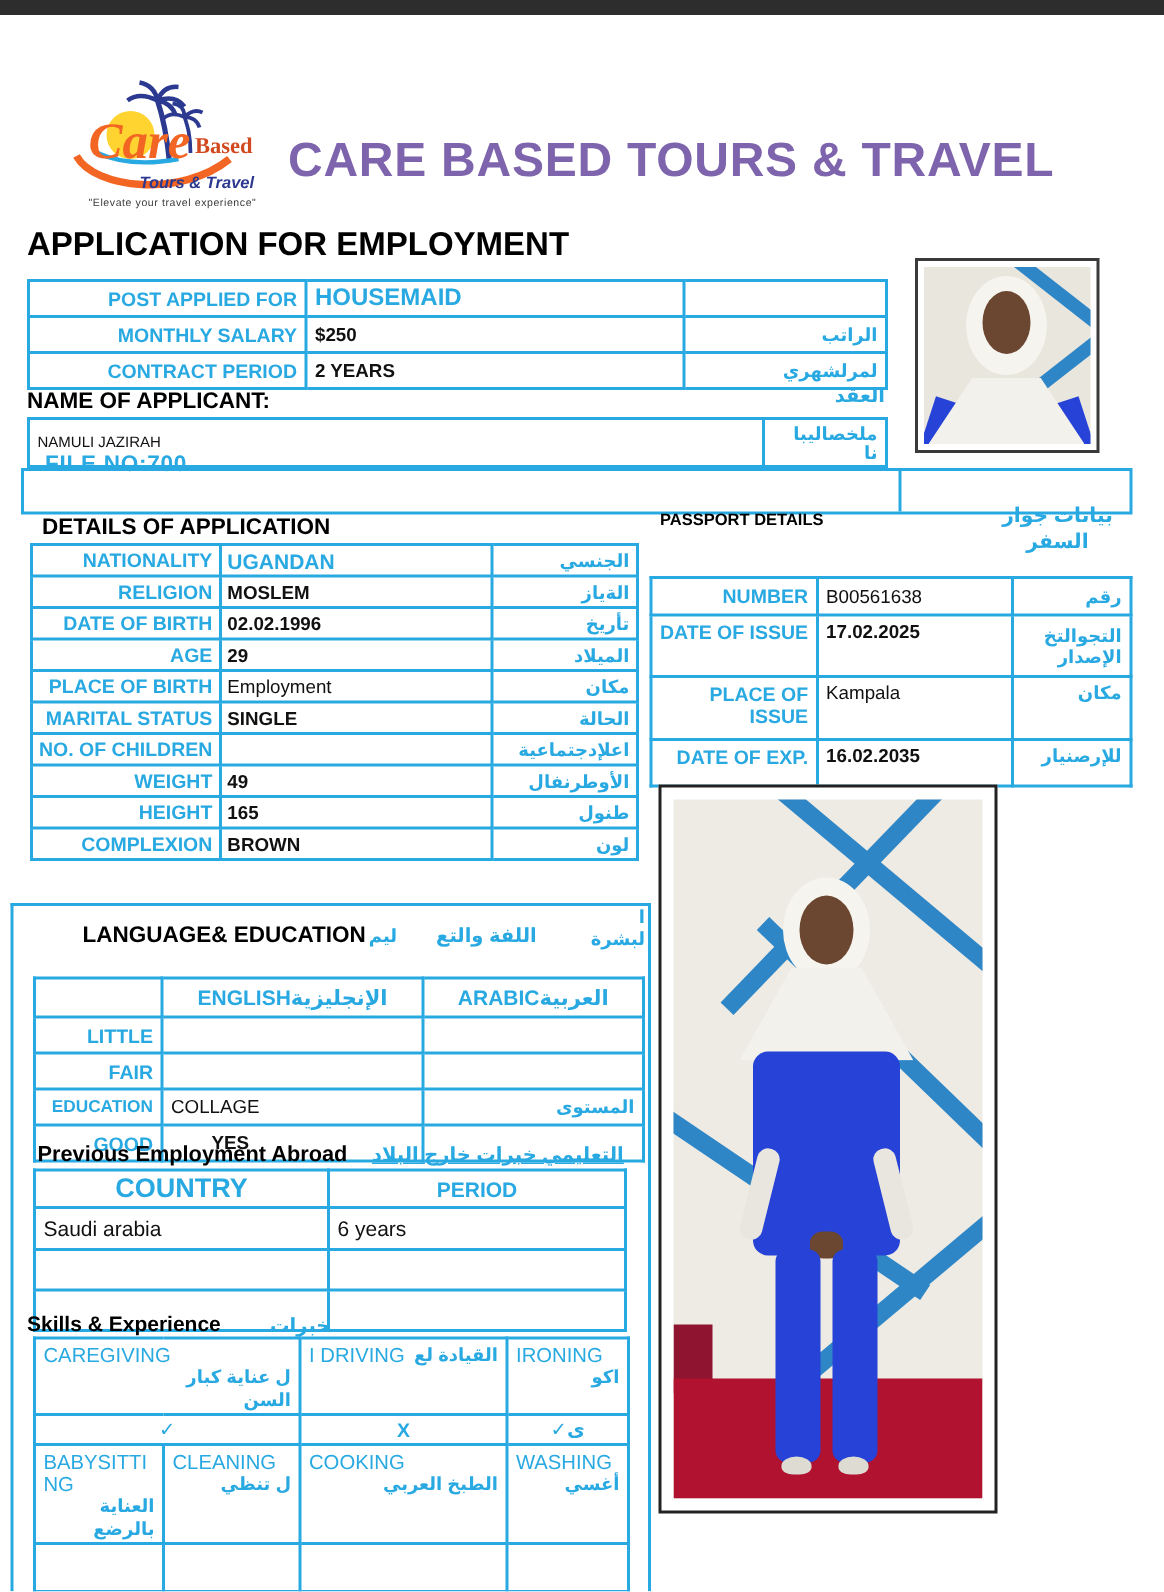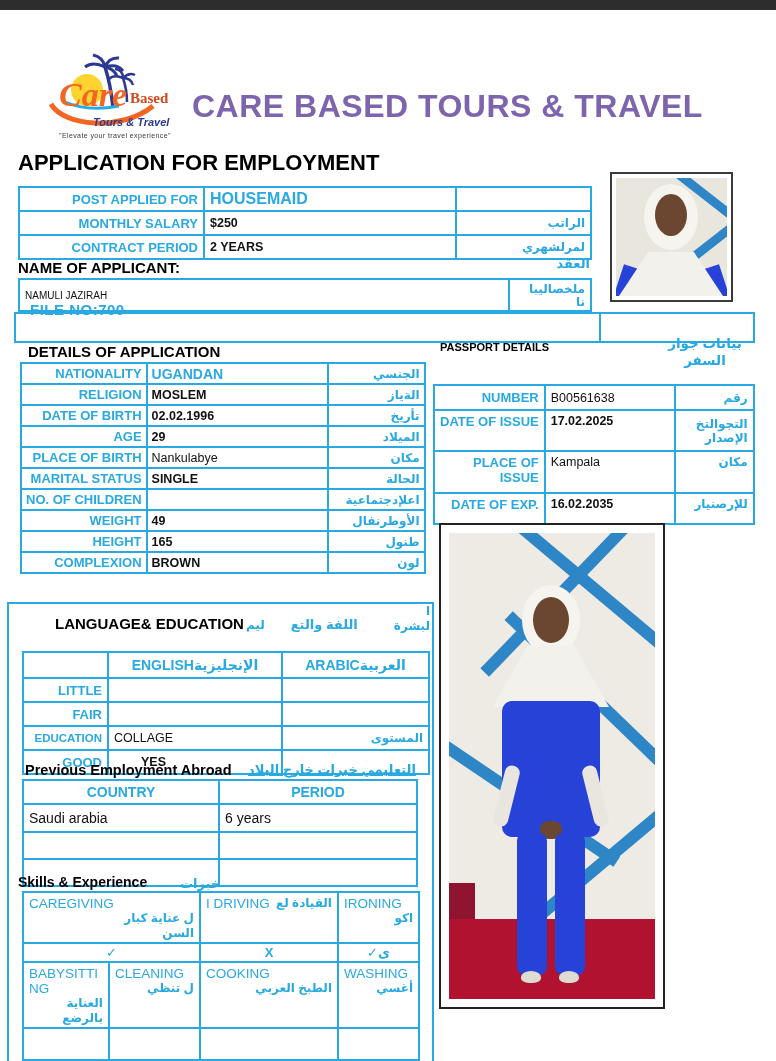--- a/index.html
+++ b/index.html
@@ -185,21 +185,21 @@
       <td class="val">02.02.1996</td>
       <td class="arc" dir="rtl">تأريخ</td>
     </tr>
     <tr>
       <td class="lbl">AGE</td>
       <td class="val">29</td>
       <td class="arc" dir="rtl">الميلاد</td>
     </tr>
     <tr>
       <td class="lbl">PLACE OF BIRTH</td>
-      <td class="val" style="font-weight:normal">Nankulabye</td>
+      <td class="val" style="font-weight:normal">Employment</td>
       <td class="arc" dir="rtl">مكان</td>
     </tr>
     <tr>
       <td class="lbl">MARITAL STATUS</td>
       <td class="val">SINGLE</td>
       <td class="arc" dir="rtl">الحالة</td>
     </tr>
     <tr>
       <td class="lbl">NO. OF CHILDREN</td>
       <td class="val"></td>
@@ -327,21 +327,21 @@
   <div id="emp-title" class="abs">Previous Employment Abroad</div>
   <div id="emp-ar" class="abs arc" dir="rtl">التعليمي خبرات خارج البلاد</div>
 
   <table id="emp-table" class="abs">
     <colgroup>
         <col style="width:196px">
         <col style="width:198px">
       </colgroup>
     <tbody>
         <tr style="height:24px">
-      <td class="lbl ctr" style="font-size:14px">COUNTRY</td>
+      <td class="lbl ctr" style="font-size:18px">COUNTRY</td>
       <td class="lbl ctr" style="font-size:14px">PERIOD</td>
     </tr>
     <tr style="height:28px">
       <td style="font-size:14px">Saudi arabia</td>
       <td style="font-size:14px">6 years</td>
     </tr>
     <tr style="height:27px">
       <td></td>
       <td></td>
     </tr>

